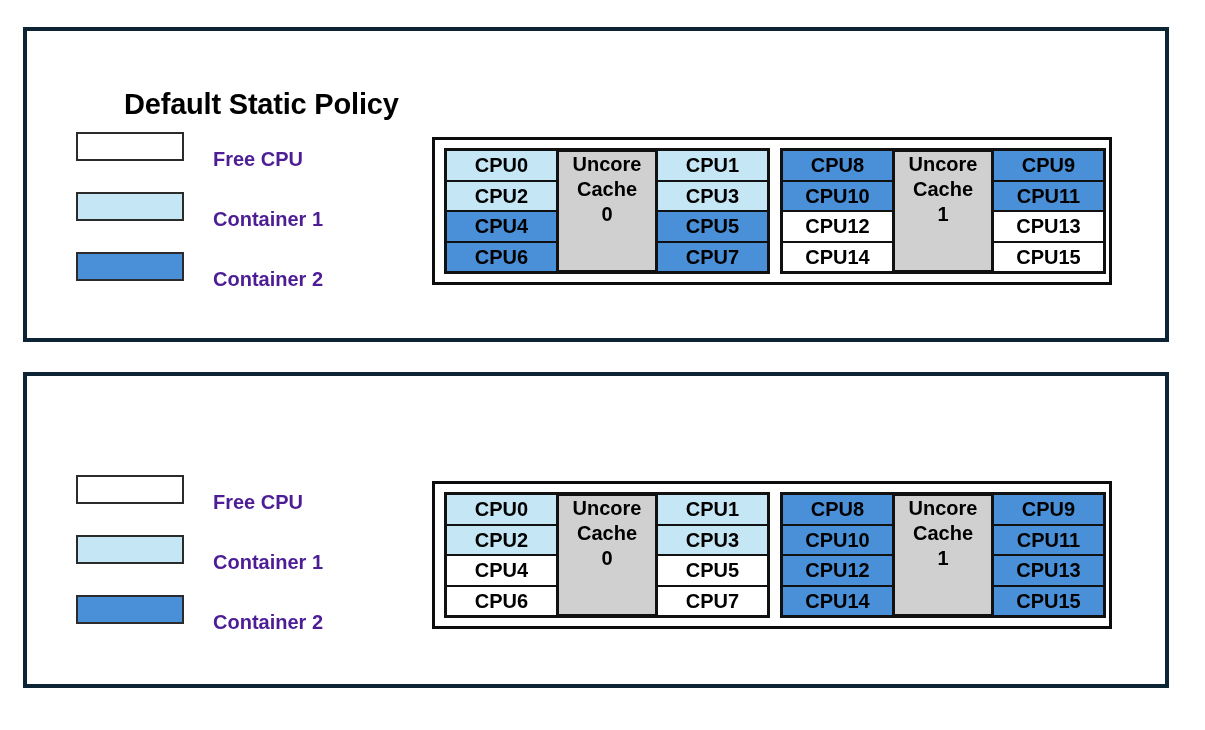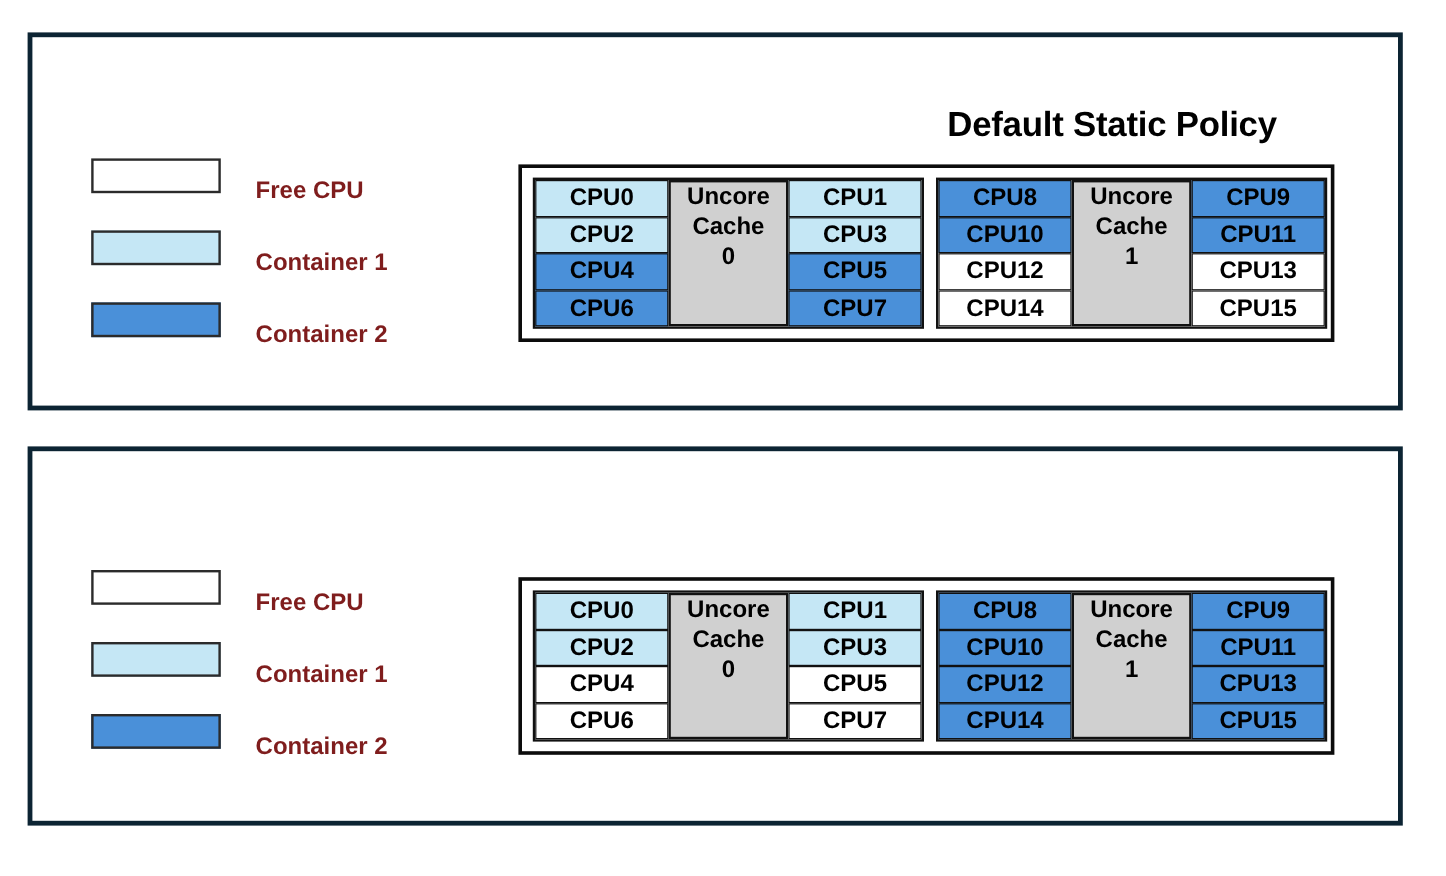--- a/index.html
+++ b/index.html
@@ -22,21 +22,21 @@
     box-sizing: border-box;
     border: 4px solid #0c2433;
     background: #ffffff;
   }
   #panel-top    { top: 27px;  height: 315px; }
   #panel-bottom { top: 372px; height: 316px; }
 
   .panel-title {
     position: absolute;
     width: 100%;
-    text-align: right;
+    text-align: left;
     font-weight: bold;
     color: #000000;
     letter-spacing: -0.2px;
     white-space: nowrap;
   }
   #panel-top .panel-title {
     top: 57px;
     left: 97px;
     width: 940px;
     font-size: 29px;
@@ -68,21 +68,21 @@
     width: 108px;
     height: 29px;
     box-sizing: border-box;
     border: 2px solid #2b2b2b;
     flex: 0 0 auto;
   }
   .legend-label {
     margin-left: 29px;
     font-size: 20px;
     font-weight: bold;
-    color: #7f1d1d;
+    color: #4c1d95;
     white-space: nowrap;
     margin-top: 27px;
   }
 
   
   .diagram {
     position: absolute;
     box-sizing: border-box;
     border: 3px solid #0c0c0c;
     background: #ffffff;

